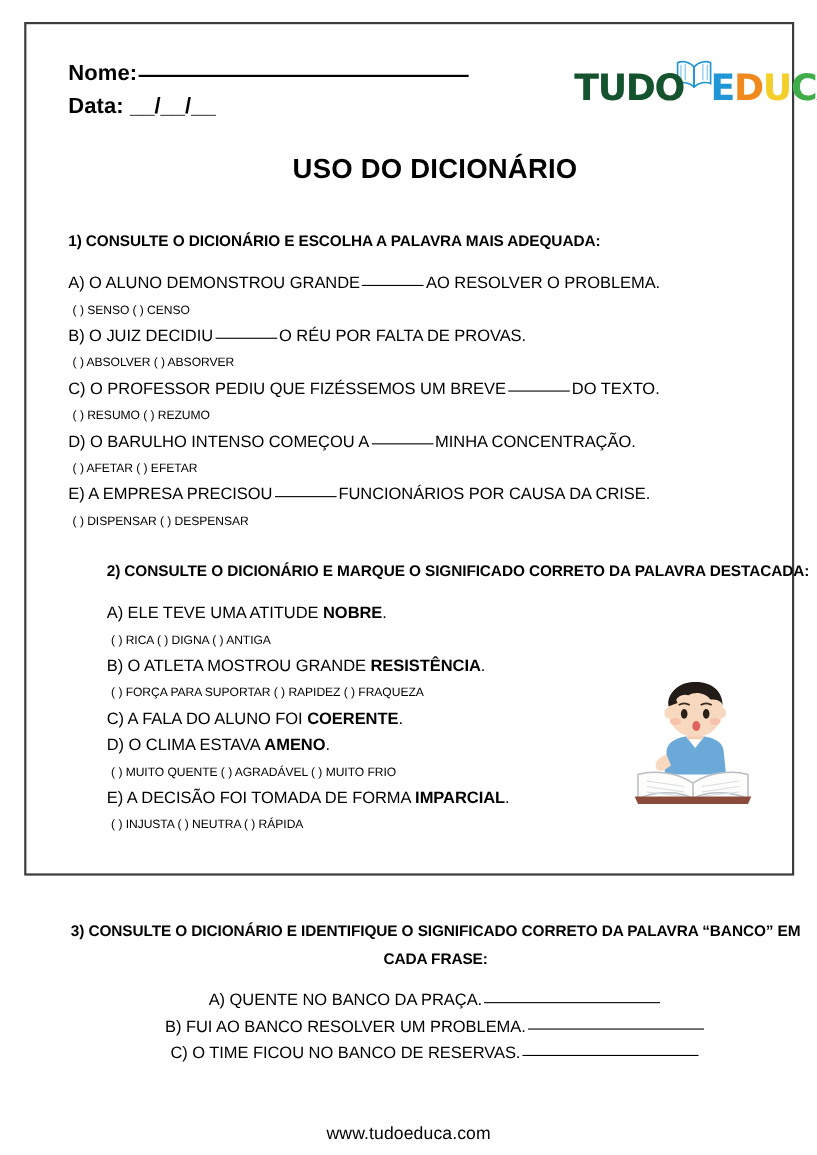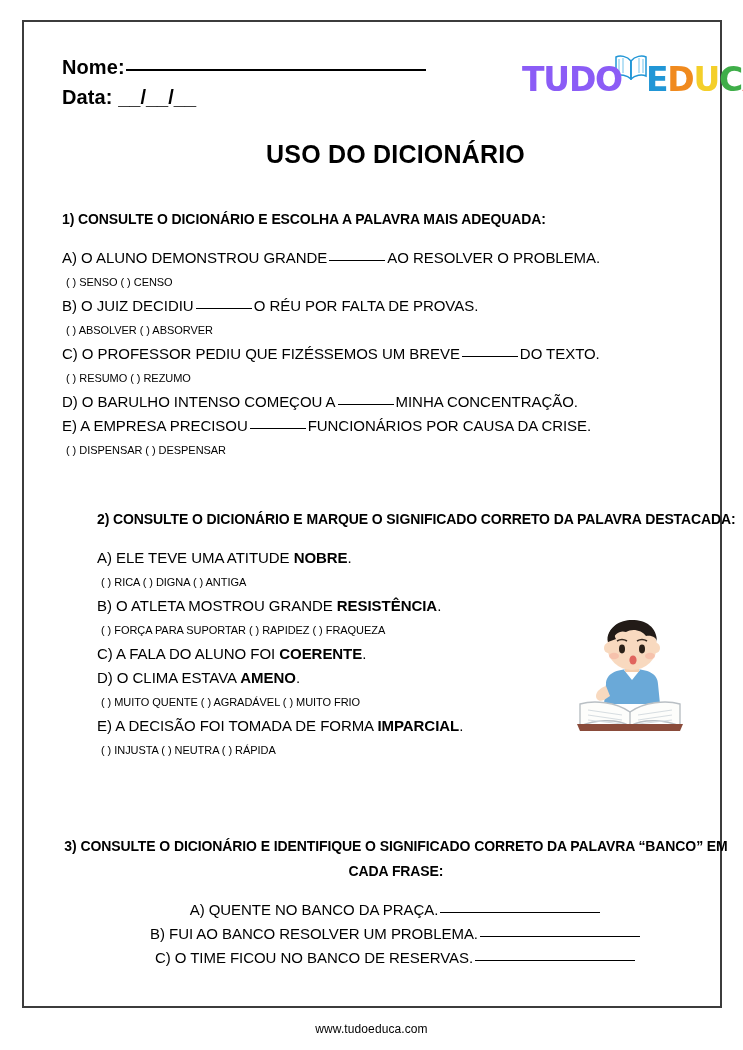--- a/index.html
+++ b/index.html
@@ -15,21 +15,21 @@
     color: #000000;
     overflow: hidden;
   }
 
   
   #page-frame {
     position: absolute;
     left: 22px;
     top: 20px;
     width: 700px;
-    height: 988px;
+    height: 776px;
     border: 2px solid #3c3c3c;
     box-sizing: border-box;
     background: #ffffff;
   }
 
   
   #header-block {
     position: absolute;
     left: 38px;
     top: 30px;
@@ -67,21 +67,21 @@
     left: 0;
     top: 8px;
     font-size: 33px;
     font-weight: bold;
     letter-spacing: -1.2px;
     line-height: 36px;
     white-space: nowrap;
     font-family: "DejaVu Sans", sans-serif;
   }
   #logo-text span { display: inline-block; }
-  .lg-tudo { color: #8b5cf6; }
+  .lg-tudo { color: #14532d; }
   .lg-e { color: #2196d6; padding-left: 24px; }
   .lg-d { color: #f08a1e; }
   .lg-u { color: #f4cf2a; }
   .lg-c { color: #3fae49; }
   .lg-a { color: #e8322a; }
   #logo-book {
     position: absolute;
     left: 92px;
     top: 0px;
     width: 34px;
@@ -159,21 +159,21 @@
     height: 116px;
   }
 
   
   #footer {
     position: absolute;
     left: 0;
     top: 1022px;
     width: 743px;
     text-align: center;
-    font-size: 12px;
+    font-size: 16px;
     letter-spacing: 0.1px;
   }
 </style>
 </head>
 <body>
 
 <div id="page-frame">
 
   <div id="header-block">
     <div class="field-row">
@@ -205,20 +205,21 @@
       <div class="q-line"><span>A) O ALUNO DEMONSTROU GRANDE</span><span class="blank"></span><span>AO RESOLVER O PROBLEMA.</span></div>
       <div class="q-opts">(  ) SENSO (  ) CENSO</div>
 
       <div class="q-line"><span>B) O JUIZ DECIDIU</span><span class="blank"></span><span>O RÉU POR FALTA DE PROVAS.</span></div>
       <div class="q-opts">(  ) ABSOLVER (  ) ABSORVER</div>
 
       <div class="q-line"><span>C) O PROFESSOR PEDIU QUE FIZÉSSEMOS UM BREVE</span><span class="blank"></span><span>DO TEXTO.</span></div>
       <div class="q-opts">(  ) RESUMO (  ) REZUMO</div>
 
       <div class="q-line"><span>D) O BARULHO INTENSO COMEÇOU A</span><span class="blank"></span><span>MINHA CONCENTRAÇÃO.</span></div>
+      <div class="q-opts">(  ) AFETAR (  ) EFETAR</div>
 
       <div class="q-line"><span>E) A EMPRESA PRECISOU</span><span class="blank"></span><span>FUNCIONÁRIOS POR CAUSA DA CRISE.</span></div>
       <div class="q-opts">(  ) DISPENSAR (  ) DESPENSAR</div>
     </div>
   </div>
 
   <div class="section" id="section-2">
     <div class="section-heading">2) CONSULTE O DICIONÁRIO E MARQUE O SIGNIFICADO CORRETO DA PALAVRA DESTACADA:</div>
     <div class="items">
       <div class="q-line"><span>A) ELE TEVE UMA ATITUDE</span> <span class="bold-word">NOBRE</span><span>.</span></div>

